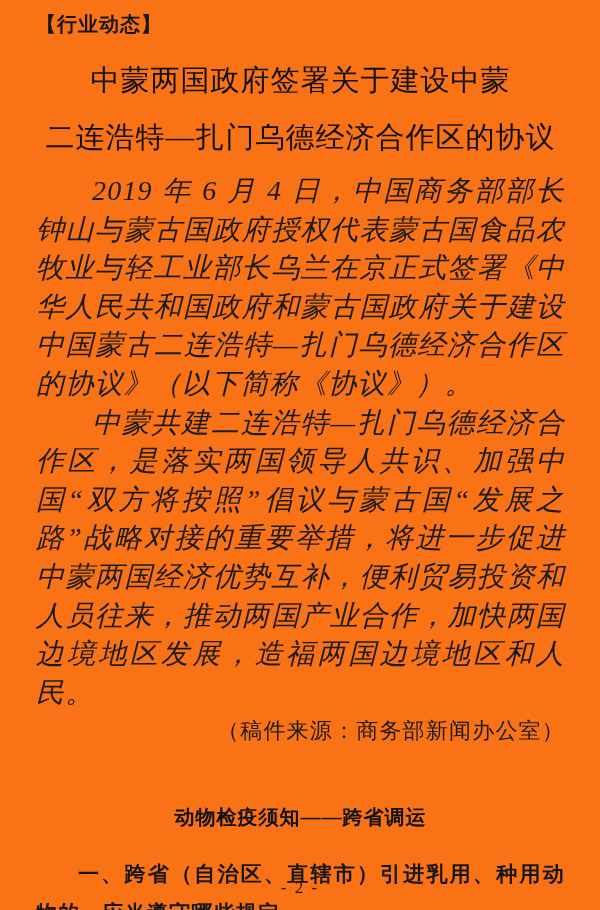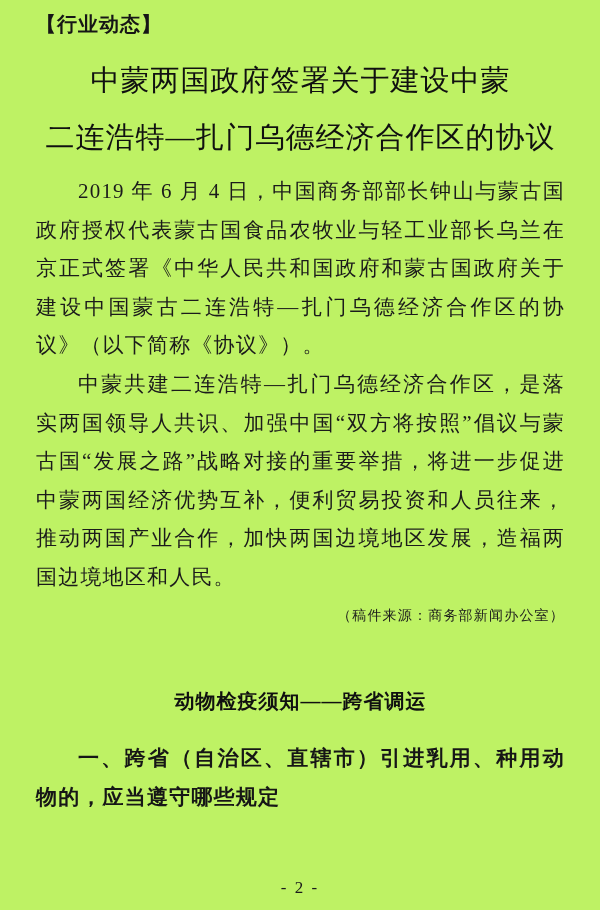--- a/index.html
+++ b/index.html
@@ -4,21 +4,21 @@
 <style>
   html, body {
     margin: 0;
     padding: 0;
     background: #ffffff;
   }
   .page {
     position: relative;
     width: 600px;
     height: 910px;
-    background: #bef264;
+    background: #f97316;
     color: #1b1b1b;
     box-sizing: border-box;
     padding: 10px 35px 0 36px;
     overflow: hidden;
     font-family: "Liberation Serif", "DejaVu Serif", serif;
   }
   .section-label {
     font-family: "Liberation Sans", "DejaVu Sans", sans-serif;
     font-weight: 600;
     font-size: 20px;
@@ -33,29 +33,30 @@
     font-size: 29px;
     line-height: 57px;
     letter-spacing: 1px;
     color: #101010;
   }
   .article1-title .title-line {
     display: block;
   }
   .body-para {
     margin: 0;
-    font-size: 21px;
+    font-size: 28px;
     line-height: 38.6px;
     letter-spacing: 1.2px;
     text-indent: 2em;
     text-align: justify;
     color: #1b1b1b;
+    font-style: italic;
   }
   .source-line {
-    font-size: 14px;
+    font-size: 22px;
     line-height: 38.6px;
     letter-spacing: 1.2px;
     text-align: right;
     color: #1b1b1b;
   }
   .article2-title {
     margin: 46px 0 0 0;
     text-align: center;
     font-weight: bold;
     font-size: 20px;

